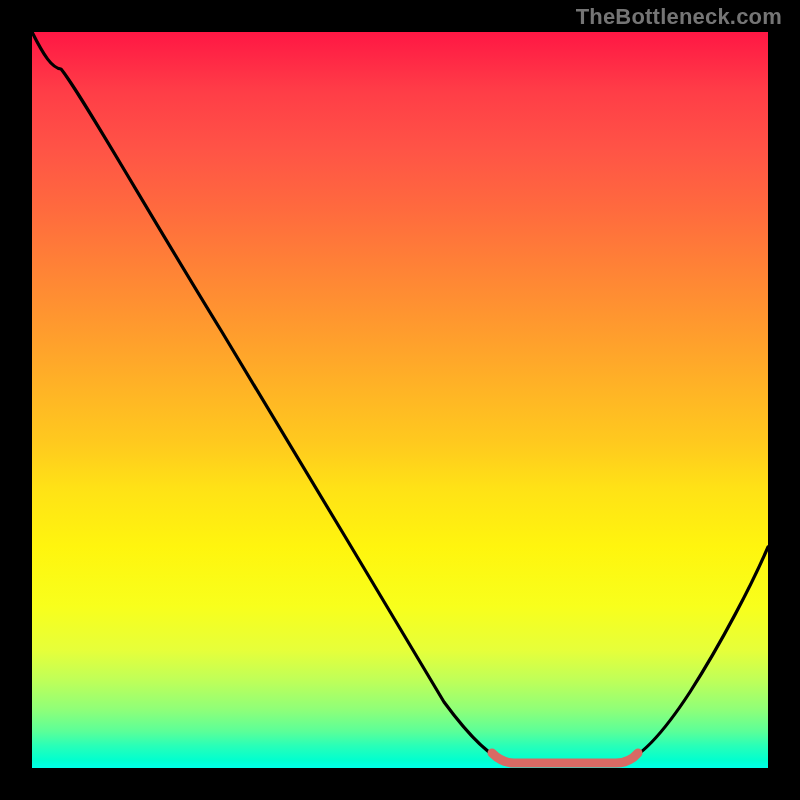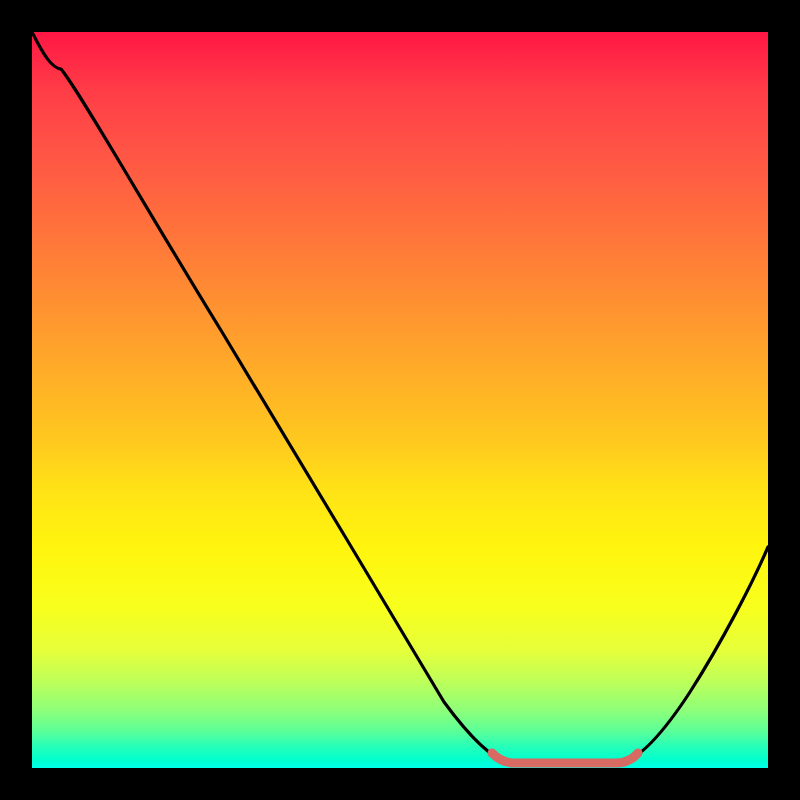--- a/index.html
+++ b/index.html
@@ -54,20 +54,21 @@
     left: 0; top: 0;
     width: 736px;
     height: 736px;
     overflow: visible;
   }
 </style>
 </head>
 <body>
 
 <div class="frame">
+  <div class="watermark">TheBottleneck.com</div>
 
   <div class="plot-area">
     <svg class="curve" viewBox="0 0 736 736" preserveAspectRatio="none">
       <path d="M 0 0
                C 12 24, 20 36, 29 37
                C 48 60, 110 170, 190 300
                C 260 415, 340 550, 412 670
                C 440 708, 462 728, 478 731
                L 588 731
                C 606 728, 628 706, 658 660

